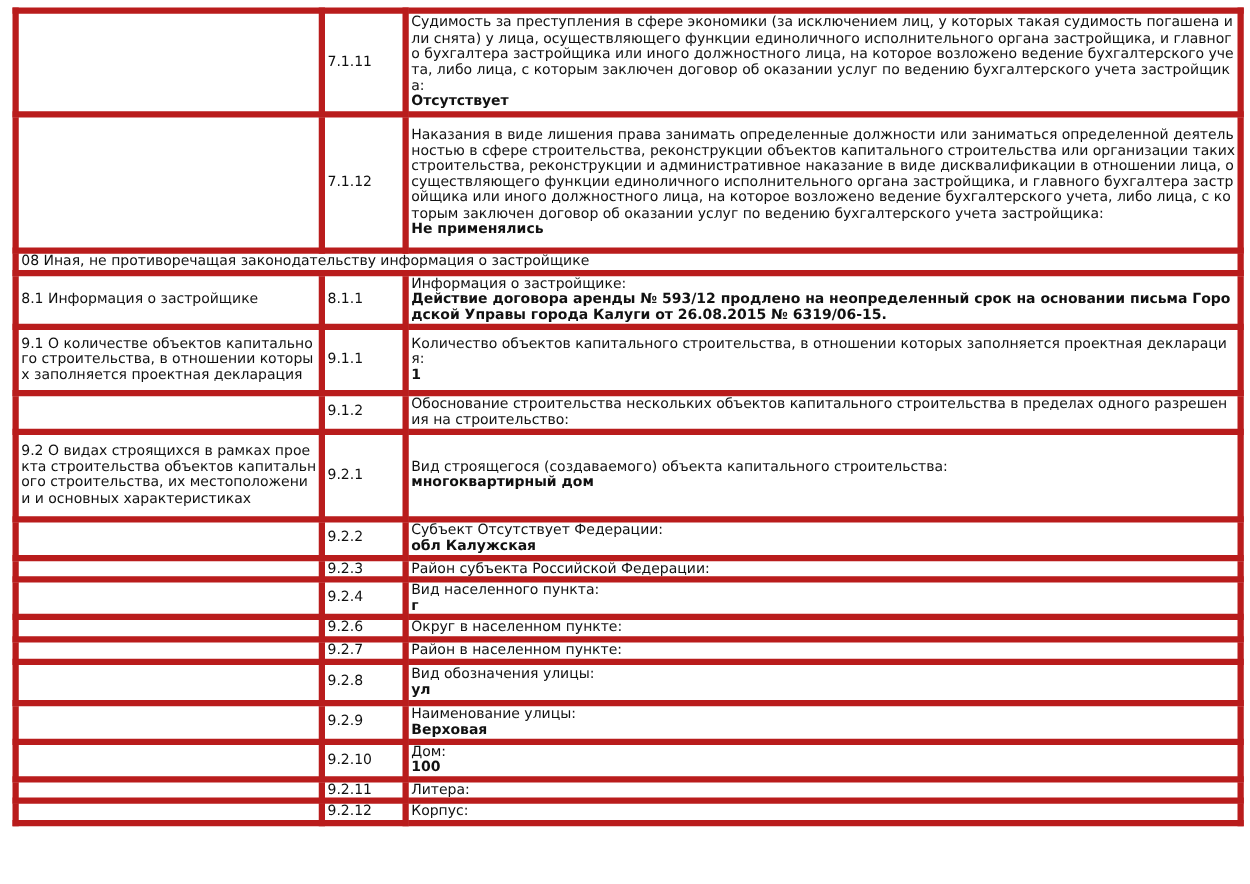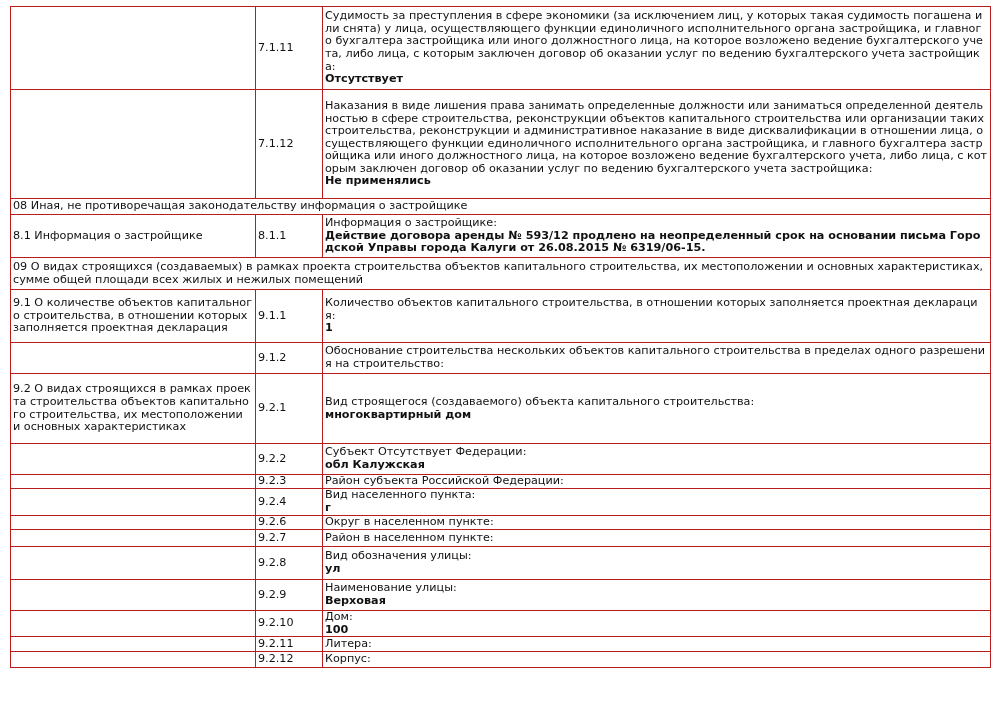--- a/index.html
+++ b/index.html
@@ -1,20 +1,20 @@
 <!DOCTYPE html>
 <html><head>
 <meta charset="utf-8">
 <style>
   html, body { margin: 0; padding: 0; background: #ffffff; }
   body { width: 1000px; height: 707px; position: relative; overflow: hidden;
          font-family: "DejaVu Sans", sans-serif; font-size: 11.2px; color: #111; }
   table.doc { position: absolute; left: 10px; top: 6px; width: 980px;
               border-collapse: collapse; table-layout: fixed; }
-  table.doc td { border: 1px solid #b91c1c; padding: 0 2px; vertical-align: middle;
+  table.doc td { border: 5px solid #b91c1c; padding: 0 2px; vertical-align: middle;
                  line-height: 12.6px; word-break: break-all; }
   col.c1 { width: 245px; } col.c2 { width: 67px; } col.c3 { width: 668px; }
   .lbl { display: block; }
   .val { display: block; font-weight: bold; }
   td.section { word-break: normal; }
   td.c1t { word-break: normal; }
 </style>
 </head>
 <body>
 
@@ -44,23 +44,20 @@
       <tr style="height: 16px; margin-left: 48px;">
         <td colspan="3" class="section">08 Иная, не противоречащая законодательству информация о застройщике</td>
       </tr>
       <tr style="height: 43px;">
         <td class="c1t">8.1 Информация о застройщике</td>
         <td>8.1.1</td>
         <td>
           <span class="lbl">Информация о застройщике:</span>
           <span class="val">Действие договора аренды № 593/12 продлено на неопределенный срок на основании письма Городской Управы города Калуги от 26.08.2015 № 6319/06-15.</span>
         </td>
-      </tr>
-      <tr style="height: 32px;">
-        <td colspan="3" class="section">09 О видах строящихся (создаваемых) в рамках проекта строительства объектов капитального строительства, их местоположении и основных характеристиках, сумме общей площади всех жилых и нежилых помещений</td>
       </tr>
       <tr style="height: 53px;">
         <td class="c1t">9.1 О количестве объектов капитального строительства, в отношении которых заполняется проектная декларация</td>
         <td>9.1.1</td>
         <td>
           <span class="lbl">Количество объектов капитального строительства, в отношении которых заполняется проектная декларация:</span>
           <span class="val">1</span>
         </td>
       </tr>
       <tr style="height: 31px; margin-left: 20px;">

